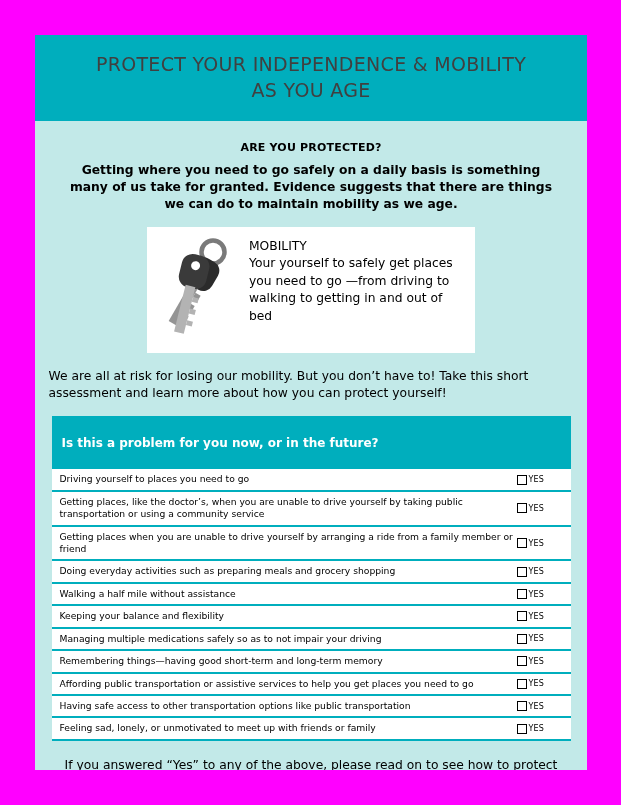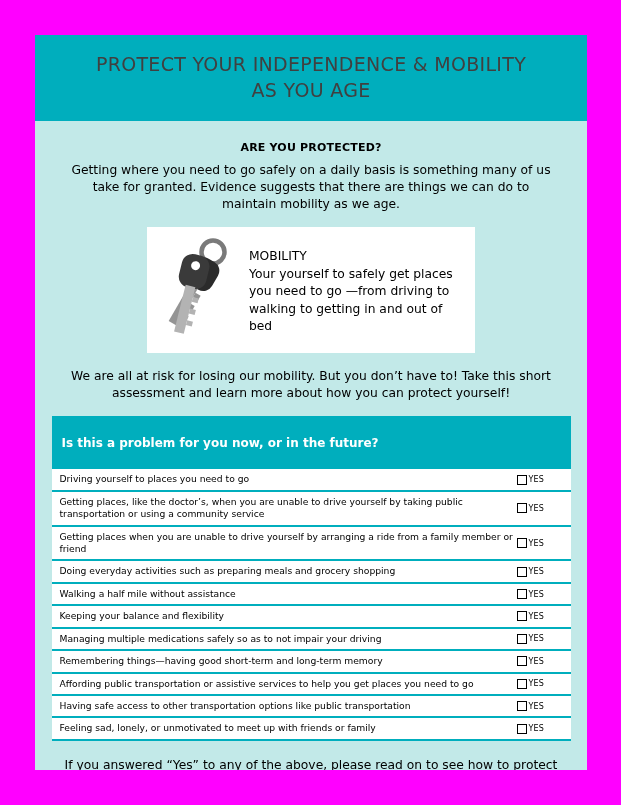--- a/index.html
+++ b/index.html
@@ -39,38 +39,39 @@
     font-size: 11px;
     font-weight: bold;
     letter-spacing: 0.2px;
   }
   .intro {
     margin: 8px auto 0;
     width: 490px;
     text-align: center;
     font-size: 12.3px;
     line-height: 1.38;
+    font-weight: bold;
   }
   .mobility-box {
     width: 328px;
     min-height: 118px;
     background: #fff;
     margin: 14px auto 0;
     padding: 7px 8px;
     display: flex;
-    align-items: center;
+    align-items: flex-start;
     gap: 8px;
   }
   .keys { flex: 0 0 86px; padding-top: 2px; }
   .mob-text { font-size: 12.3px; line-height: 1.42; padding-top: 4px; }
   .mob-title { font-size: 12.3px; }
   .risk {
     margin: 15px auto 0;
     width: 525px;
-    text-align: center;
+    text-align: left;
     font-size: 12.3px;
     line-height: 1.4;
   }
   .assessment {
     width: 519px;
     margin: 14px auto 0;
   }
   .assess-header {
     background: #00AEBD;
     color: #fff;

